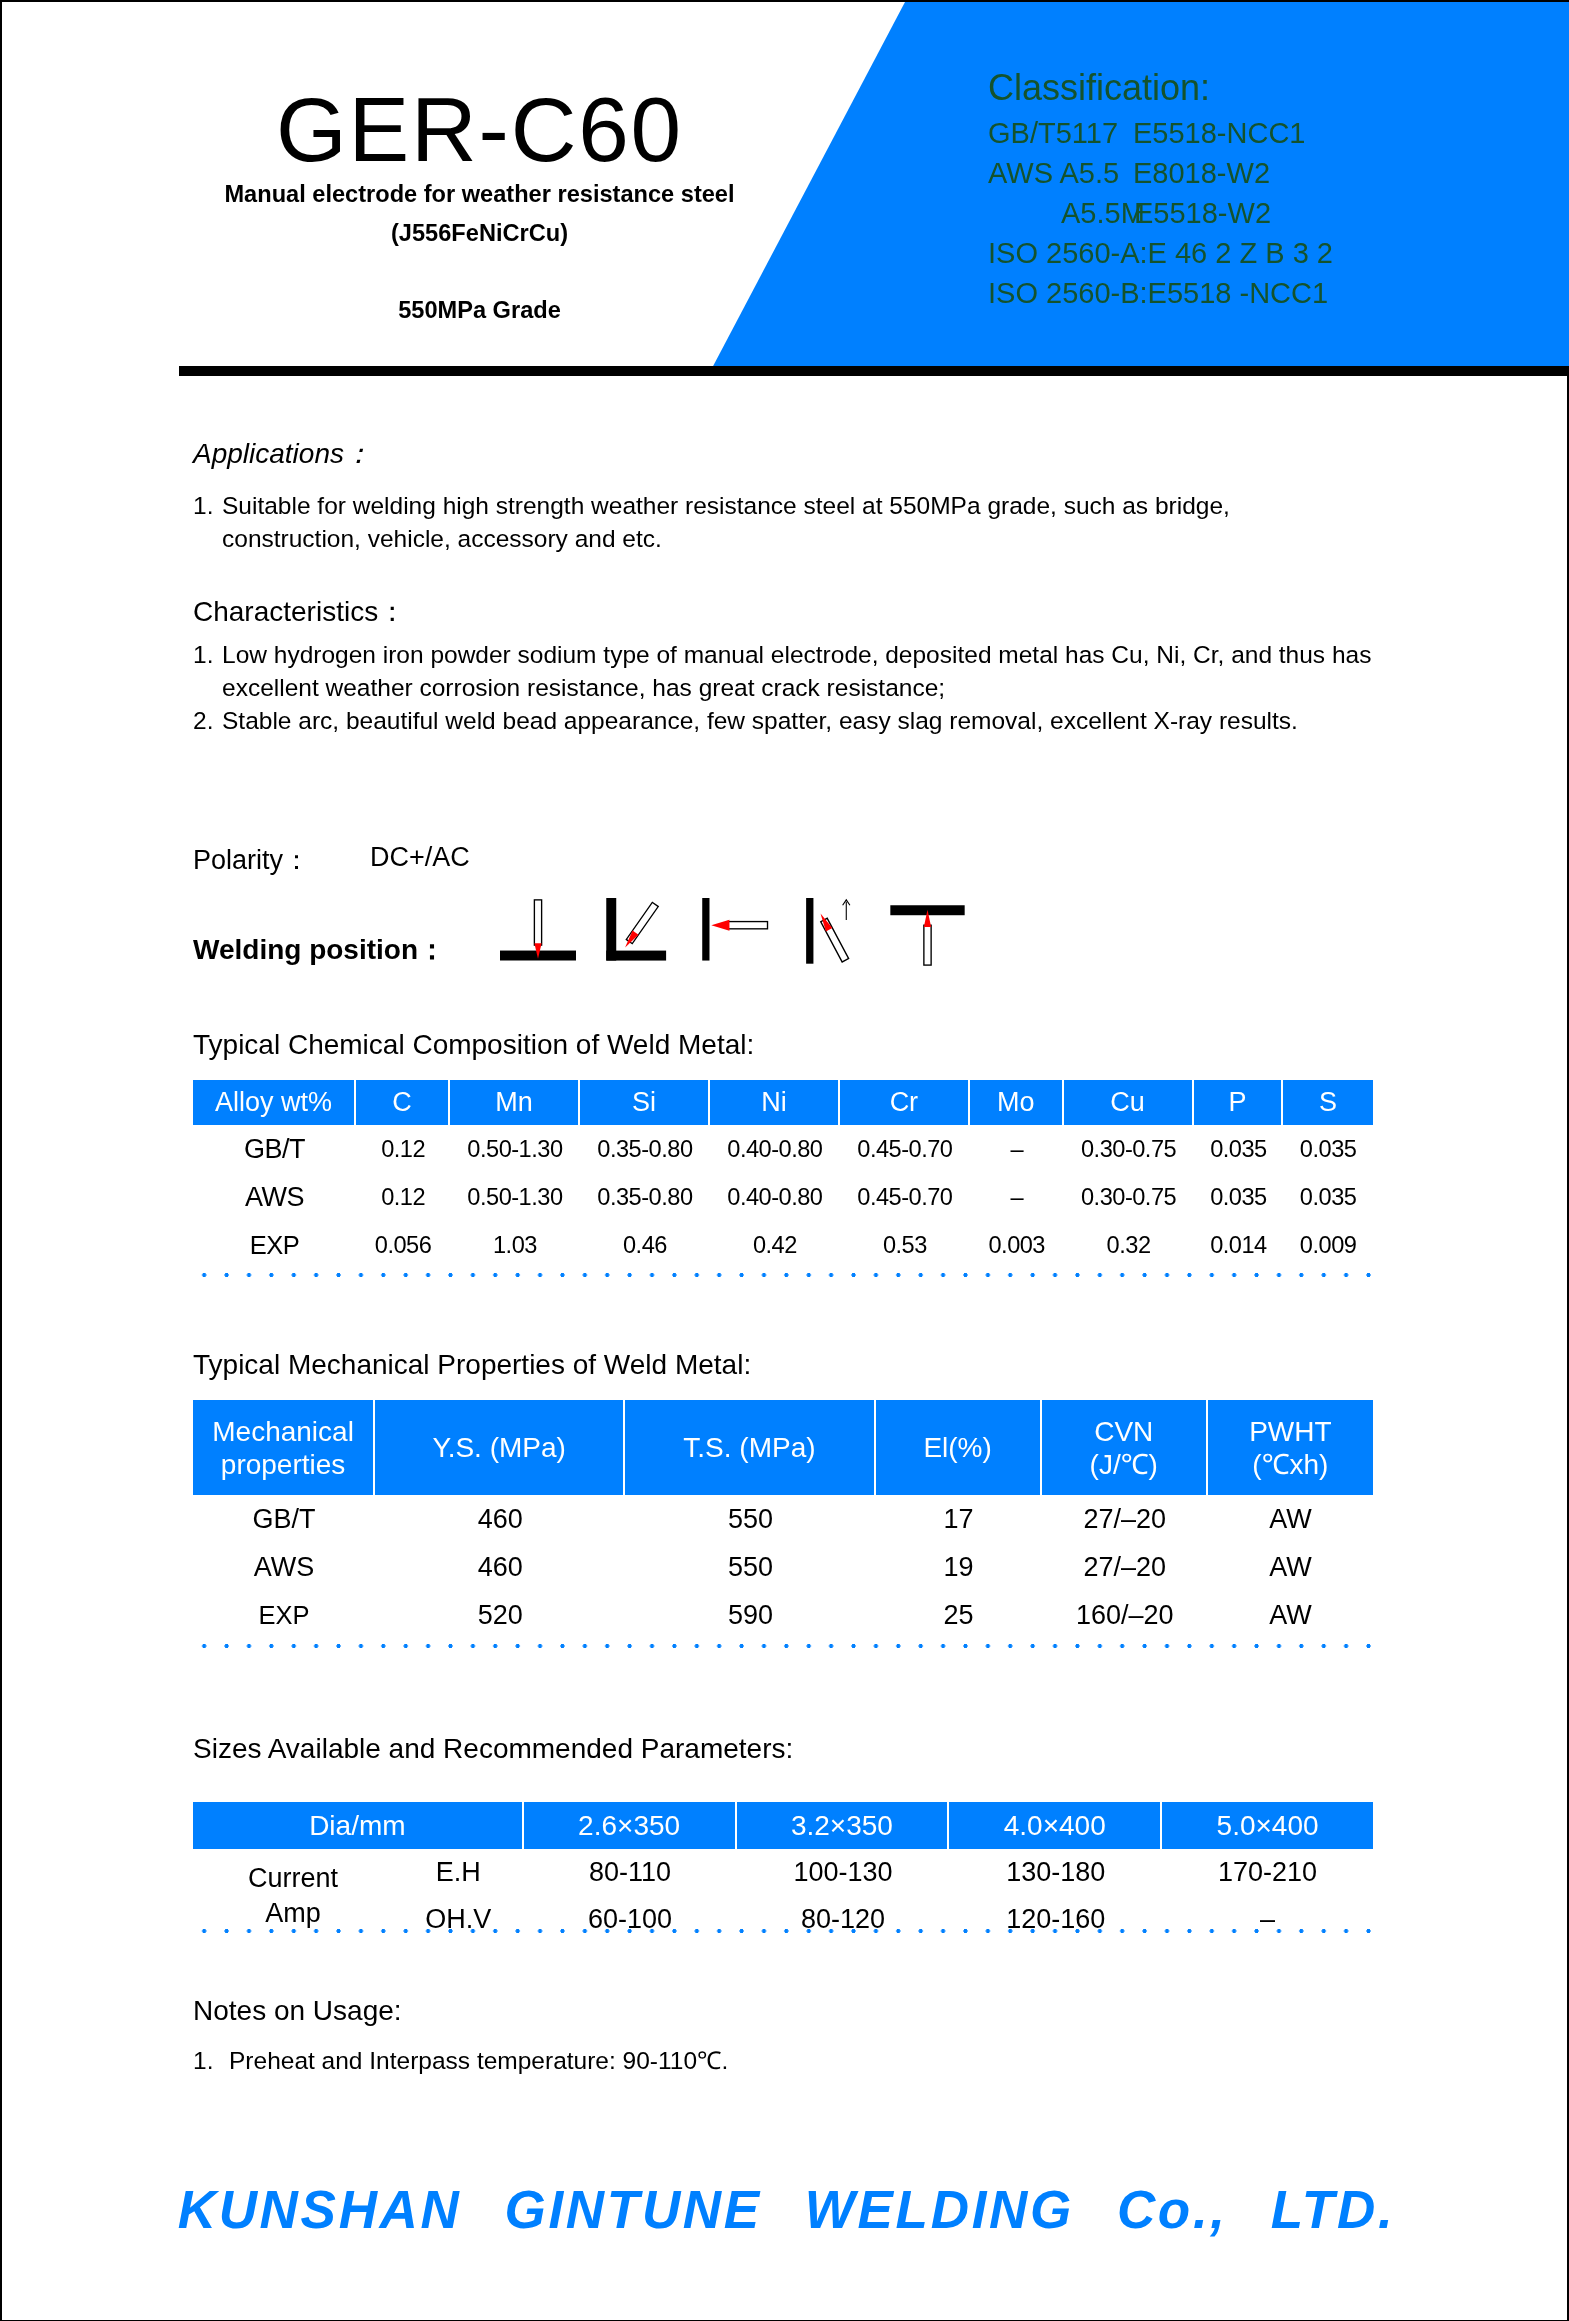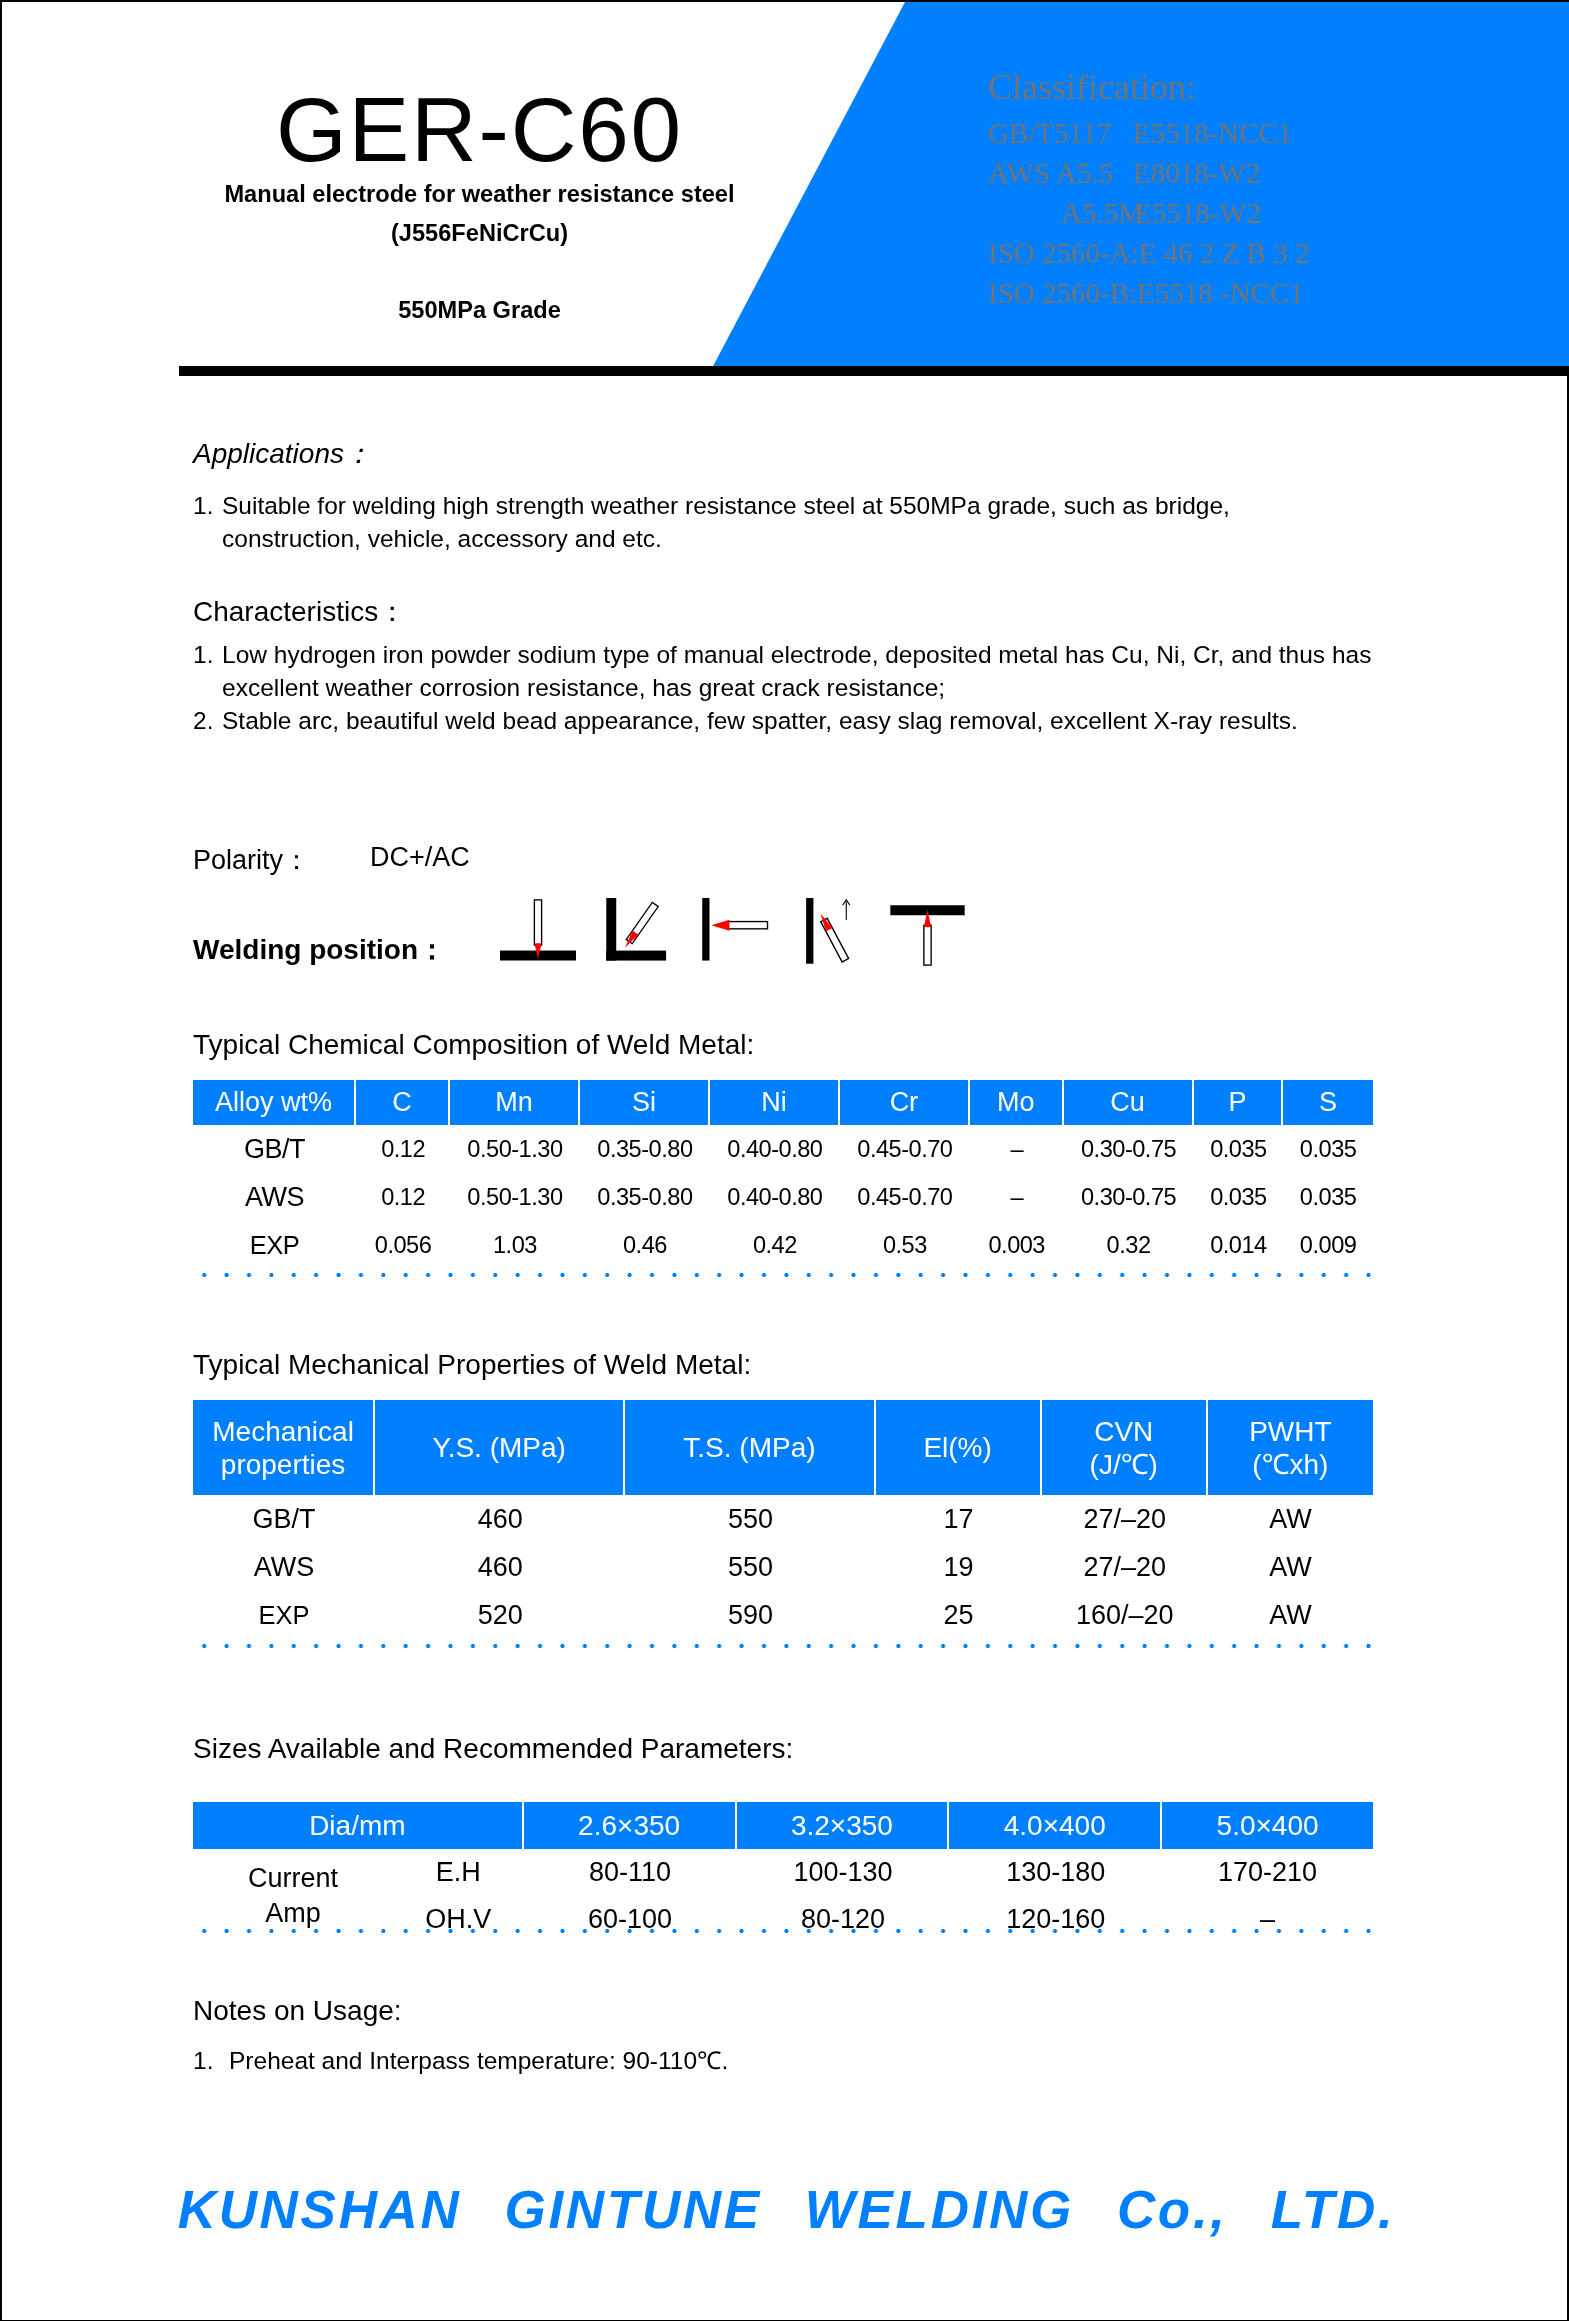--- a/index.html
+++ b/index.html
@@ -28,21 +28,21 @@
     position: absolute; left: 182px; width: 591px; top: 50px;
     text-align: center; font-size: 91px; font-weight: 400; letter-spacing: 1.8px;
     line-height: 109px;
     margin-top: 23px;
   }
   .subtitle {
     position: absolute; left: 164px; width: 627px; text-align: center;
     font-size: 23.6px; font-weight: 700; line-height: 35px;
   }
   .class-block {
-    position: absolute; left: 986px; top: 62px; color: #737373; font-family: Liberation Serif, serif;
+    position: absolute; left: 986px; top: 62px; color: #14532d;
   }
   .class-title { font-size: 36px; line-height: 47px; margin-bottom: 1.8px; }
   .class-row { font-size: 29px; line-height: 40px; white-space: pre; }
   .class-row .std { display: inline-block; width: 145px; }
   .class-row .indent { display: inline-block; width: 73px; }
 
   
   .section-title {
     position: absolute; left: 191px; font-size: 28px; font-weight: 400;
   }

